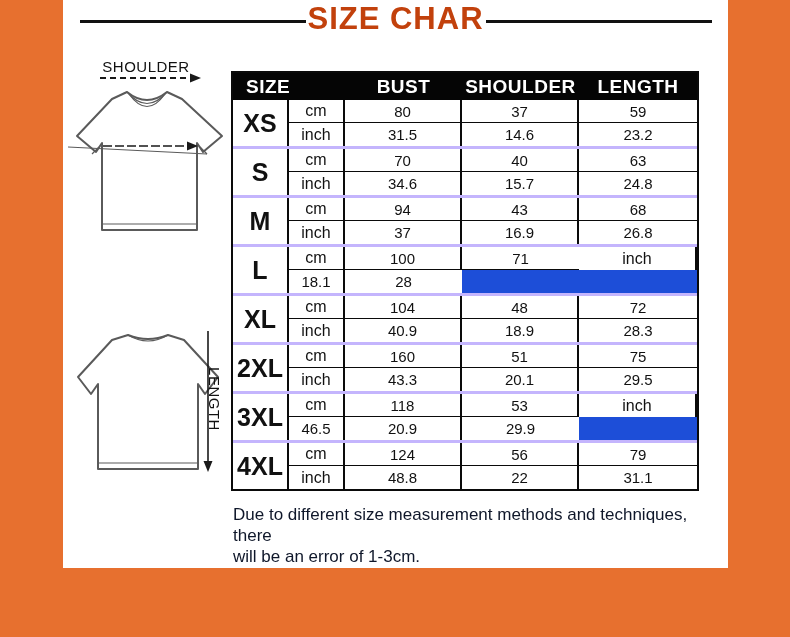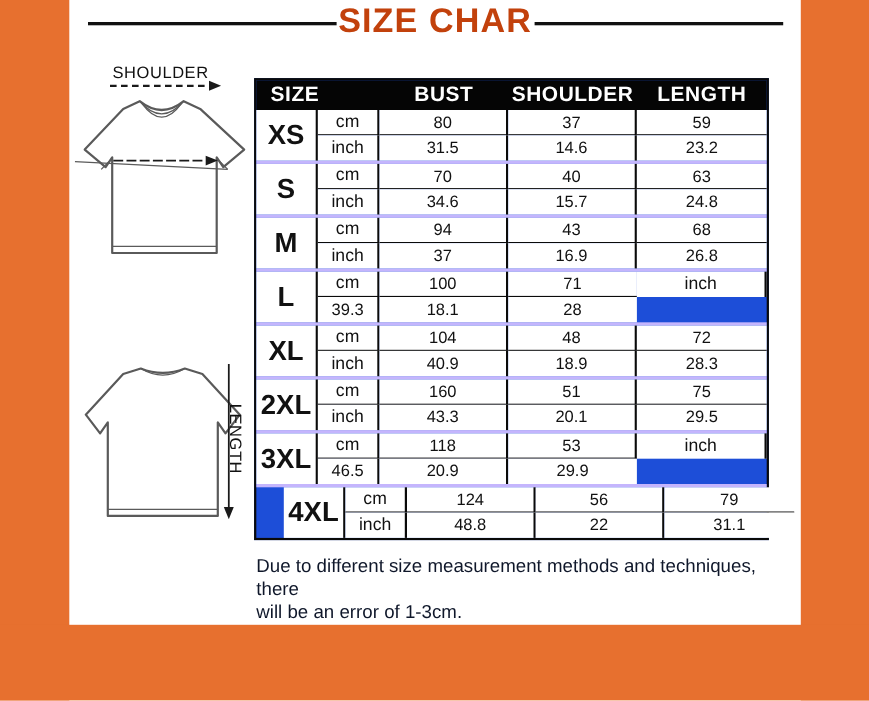--- a/index.html
+++ b/index.html
@@ -40,21 +40,21 @@
   .thead{
     display:grid;grid-template-columns:112px 117px 117px 118px;
     background:#050505;color:#fff;height:27px;align-items:center;
   }
   .thead .hcell{font-size:19px;font-weight:bold;letter-spacing:0.5px;text-align:center;}
   .thead .hcell.size-h{text-align:left;padding-left:13px;}
   .group{
     display:grid;grid-template-columns:56px 56px 117px 117px 118px;
     grid-template-rows:23px 23px;border-bottom:3px solid #c4b5fd;
   }
-  .group:last-child{border-bottom:none;margin-left:25px;}
+  .group:last-child{border-bottom:none;}
   .cell{
     display:flex;align-items:center;justify-content:center;
     border-right:2px solid #0a0a0a;box-sizing:border-box;background:#fff;
   }
   .cell.lastcol{border-right:none;}
   .cell.rowline{border-bottom:1.5px solid #0a0a0a;}
   .cell.size-cell{grid-row:1 / span 2;font-size:25px;font-weight:600;}
   .cell.unit{font-size:16px;}
   .cell.val{font-size:15px;}
 
@@ -158,21 +158,20 @@
           <div class="cell val">37</div>
           <div class="cell val">16.9</div>
           <div class="cell val lastcol">26.8</div>
         </div>
         <div class="group">
           <div class="cell size-cell">L</div>
           <div class="cell unit rowline">cm</div>
           <div class="cell val rowline">100</div>
           <div class="cell val rowline lastcol">71</div>
           <div class="cell unit">inch</div>
-          <div class="cell val">39.3</div>
           <div class="cell val">18.1</div>
           <div class="cell val lastcol">28</div>
         </div>
         <div class="group">
           <div class="cell size-cell">XL</div>
           <div class="cell unit rowline">cm</div>
           <div class="cell val rowline">104</div>
           <div class="cell val rowline">48</div>
           <div class="cell val rowline lastcol">72</div>
           <div class="cell unit">inch</div>

